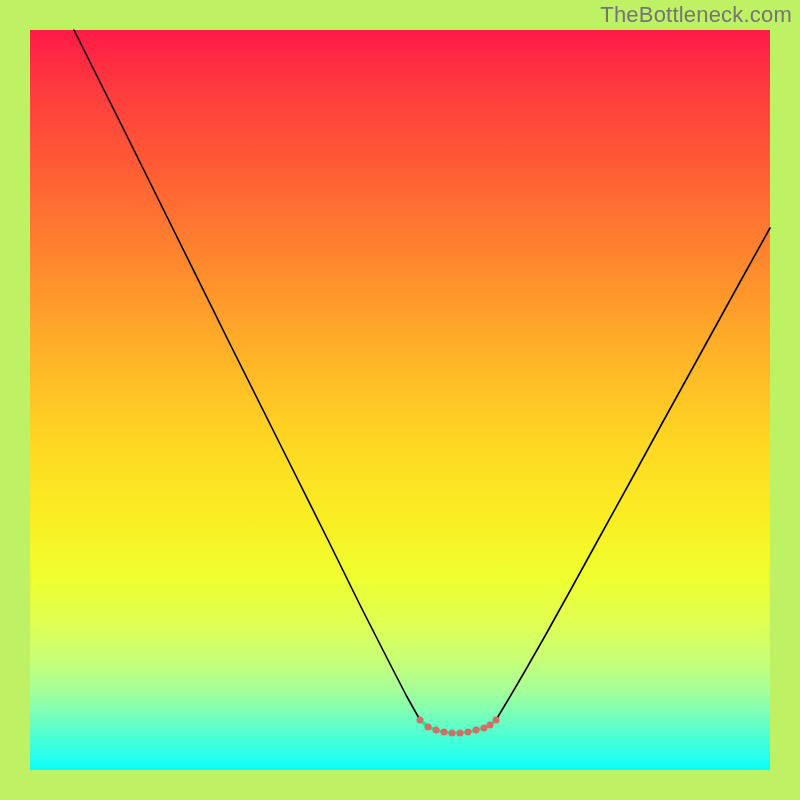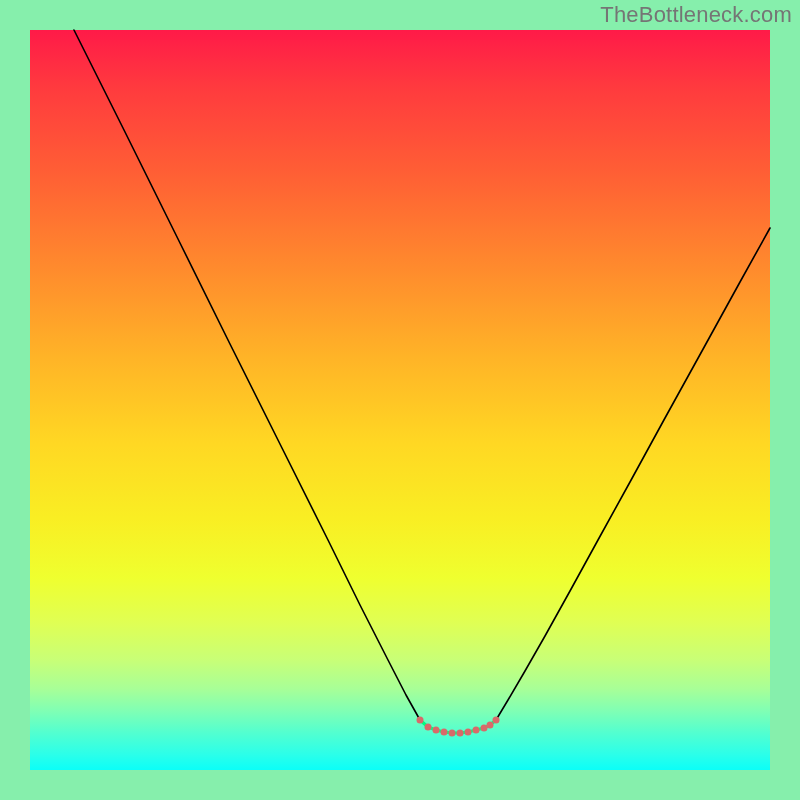--- a/index.html
+++ b/index.html
@@ -9,21 +9,21 @@
     height: 800px;
     background: #000000;
     overflow: hidden;
   }
   .frame {
     position: absolute;
     top: 0;
     left: 0;
     width: 800px;
     height: 800px;
-    background: #86efac;
+    background: #bef264;
   }
   .watermark {
     position: absolute;
     top: 2px;
     right: 8px;
     color: #757575;
     font-family: Arial, Helvetica, sans-serif;
     font-size: 22px;
     font-weight: 400;
     letter-spacing: 0.2px;

